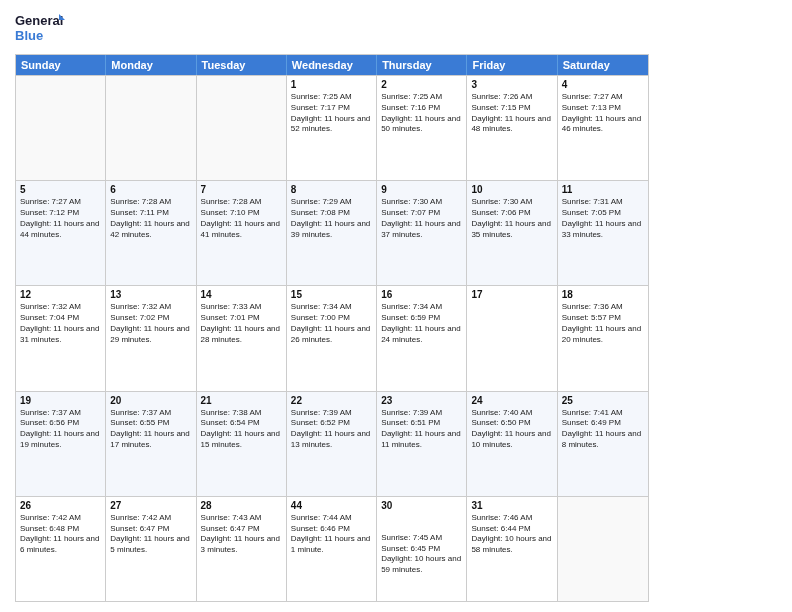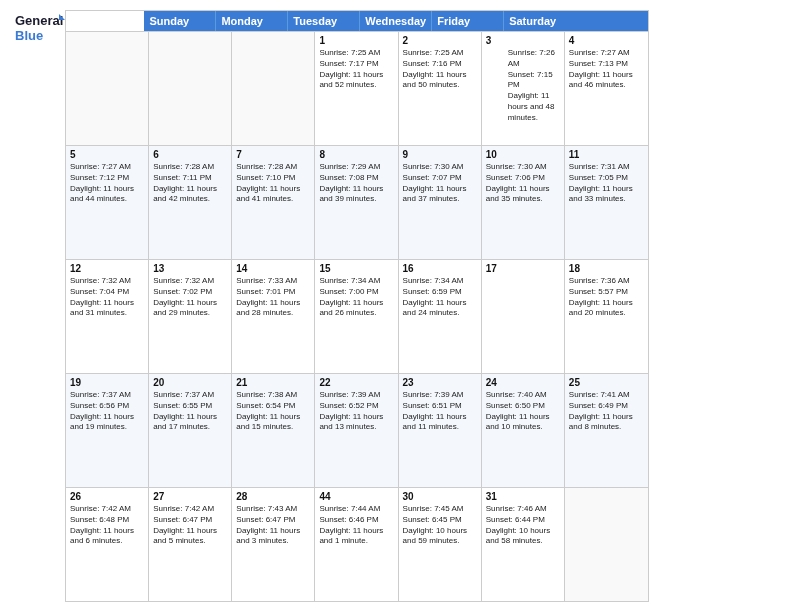--- a/index.html
+++ b/index.html
@@ -8,21 +8,21 @@
       height: 612px;
       font-family: Arial, sans-serif;
       background: #fff;
       overflow: hidden;
     }
     .page {
       width: 664px;
       height: 612px;
       padding: 10px 15px;
       display: flex;
-      flex-direction: row;
+      flex-direction: column;
     }
     .header {
       display: flex;
       justify-content: space-between;
       align-items: flex-start;
       margin-bottom: 8px;
     }
     .logo {
       display: flex;
       align-items: center;
@@ -38,21 +38,20 @@
     }
     .subtitle {
       font-size: 13px;
       color: #333;
     }
     .calendar {
       flex: 1;
       display: flex;
       flex-direction: column;
       border: 1px solid #ccc;
-      align-items: flex-end;
     }
     .cal-header {
       display: grid;
       grid-template-columns: repeat(7, 1fr);
       background: #3a7bd5;
     }
     .cal-header-cell {
       color: #fff;
       font-size: 11px;
       font-weight: bold;
@@ -115,20 +114,21 @@
       <div class="subtitle"></div>
     </div>
   </div>
 
   <div class="calendar">
     <div class="cal-header">
     <div class="cal-header-cell">Sunday</div>
         <div class="cal-header-cell">Monday</div>
         <div class="cal-header-cell">Tuesday</div>
         <div class="cal-header-cell">Wednesday</div>
+        <div class="cal-header-cell">Thursday</div>
         <div class="cal-header-cell">Friday</div>
         <div class="cal-header-cell">Saturday</div>
       </div>
     <div class="cal-body">
     <div class="cal-row" style="background: rgb(255, 255, 255);">
           <div class="cal-cell empty"></div>
           <div class="cal-cell empty"></div>
           <div class="cal-cell empty"></div>
           <div class="cal-cell">
             <div class="day-num">1</div>
@@ -137,21 +137,21 @@
 Daylight: 11 hours and 52 minutes.</div>
           </div>
           <div class="cal-cell">
             <div class="day-num">2</div>
             <div class="cell-text" style="white-space: pre-line;">Sunrise: 7:25 AM
 Sunset: 7:16 PM
 Daylight: 11 hours and 50 minutes.</div>
           </div>
           <div class="cal-cell">
             <div class="day-num">3</div>
-            <div class="cell-text" style="white-space: pre-line; margin-left: 22px;">Sunrise: 7:26 AM
+            <div class="cell-text" style="white-space: pre-line;">Sunrise: 7:26 AM
 Sunset: 7:15 PM
 Daylight: 11 hours and 48 minutes.</div>
           </div>
           <div class="cal-cell">
             <div class="day-num">4</div>
             <div class="cell-text" style="white-space: pre-line;">Sunrise: 7:27 AM
 Sunset: 7:13 PM
 Daylight: 11 hours and 46 minutes.</div>
           </div>
         </div>
@@ -304,21 +304,21 @@
 Daylight: 11 hours and 3 minutes.</div>
           </div>
           <div class="cal-cell">
             <div class="day-num">44</div>
             <div class="cell-text" style="white-space: pre-line;">Sunrise: 7:44 AM
 Sunset: 6:46 PM
 Daylight: 11 hours and 1 minute.</div>
           </div>
           <div class="cal-cell">
             <div class="day-num">30</div>
-            <div class="cell-text" style="white-space: pre-line;">Sunrise: 7:45 AM
+            <div class="cell-text" style="white-space: pre-line; margin-top: 20px;">Sunrise: 7:45 AM
 Sunset: 6:45 PM
 Daylight: 10 hours and 59 minutes.</div>
           </div>
           <div class="cal-cell">
             <div class="day-num">31</div>
             <div class="cell-text" style="white-space: pre-line;">Sunrise: 7:46 AM
 Sunset: 6:44 PM
 Daylight: 10 hours and 58 minutes.</div>
           </div>
           <div class="cal-cell empty"></div>

